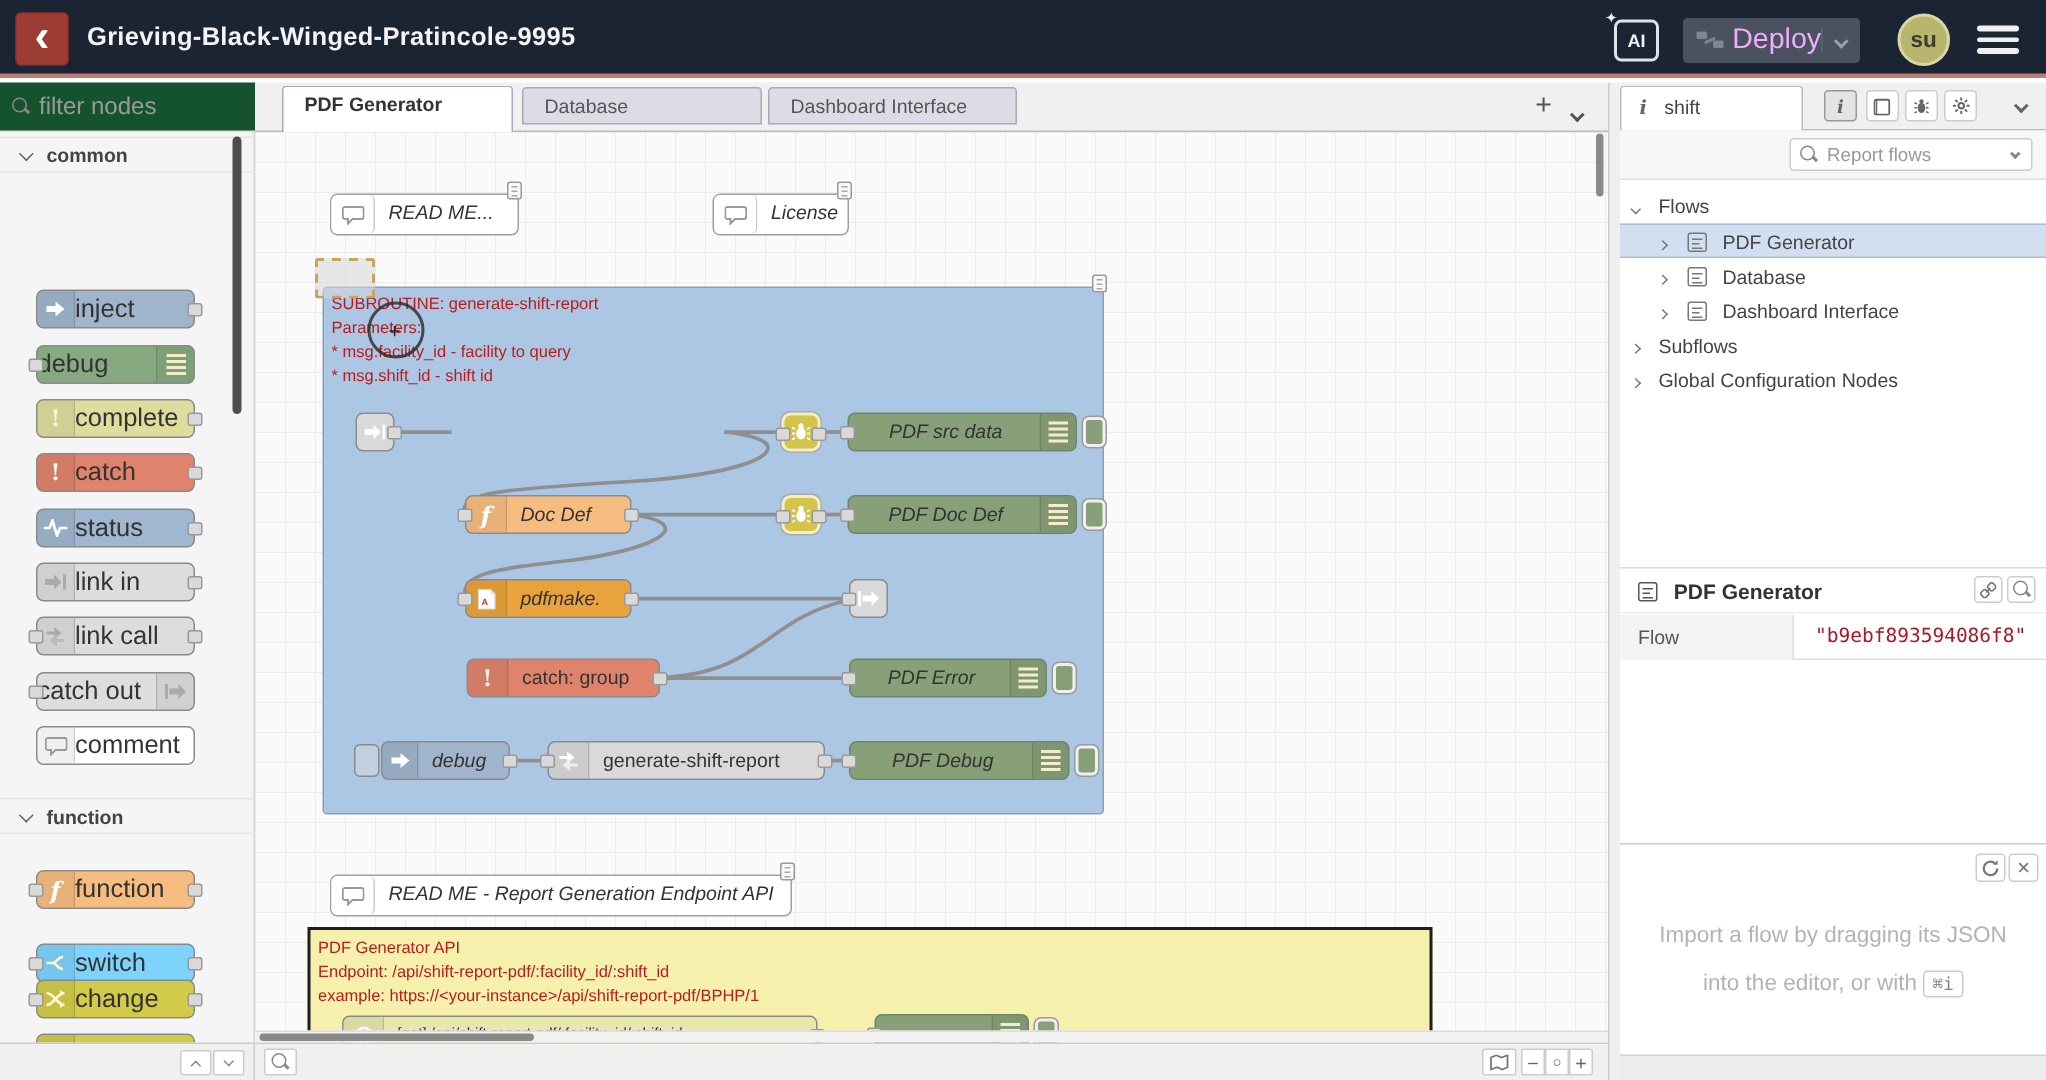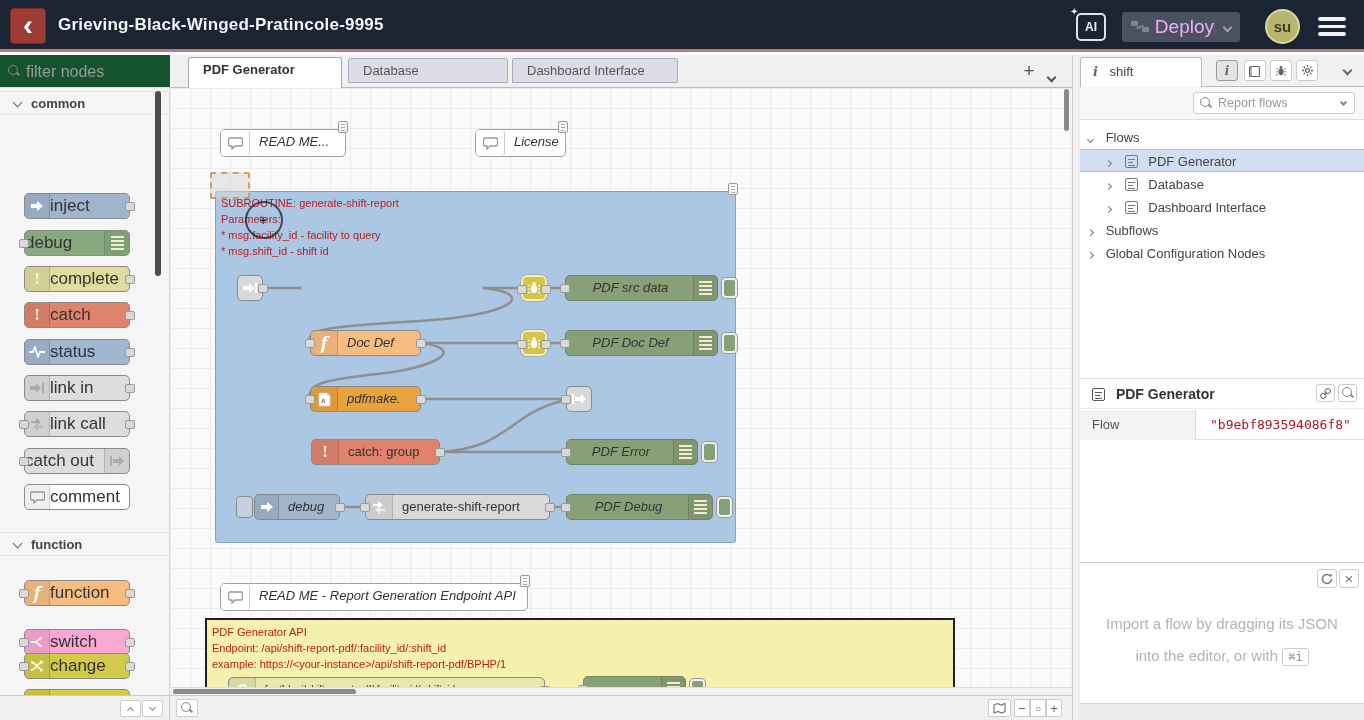--- a/index.html
+++ b/index.html
@@ -224,21 +224,21 @@
     </div>
 
     <div class="pnode" style="top:525px;background:#f7bd80">
       <div class="pico l">
           <span class="fico">f</span>
         </div>
       <div class="plabel" style="left:25px;right:0">function</div>
       <div class="port l"></div>
         <div class="port r"></div>
     </div>
-    <div class="pnode" style="top:574px;background:#f9a8d4">
+    <div class="pnode" style="top:574px;background:#7dd3fc">
       <div class="pico l">
           <svg width="14" height="14" viewBox="0 0 14 14">
             <path d="M1 7h4M5 7C8 7 8 3 12 3M5 7c3 0 3 4 7 4" fill="none" stroke="#fdf8d8" stroke-width="1.8"></path>
           </svg>
         </div>
       <div class="plabel" style="left:25px;right:0">switch</div>
       <div class="port l"></div>
         <div class="port r"></div>
     </div>
     <div class="pnode" style="top:598px;background:#d2cb49">

